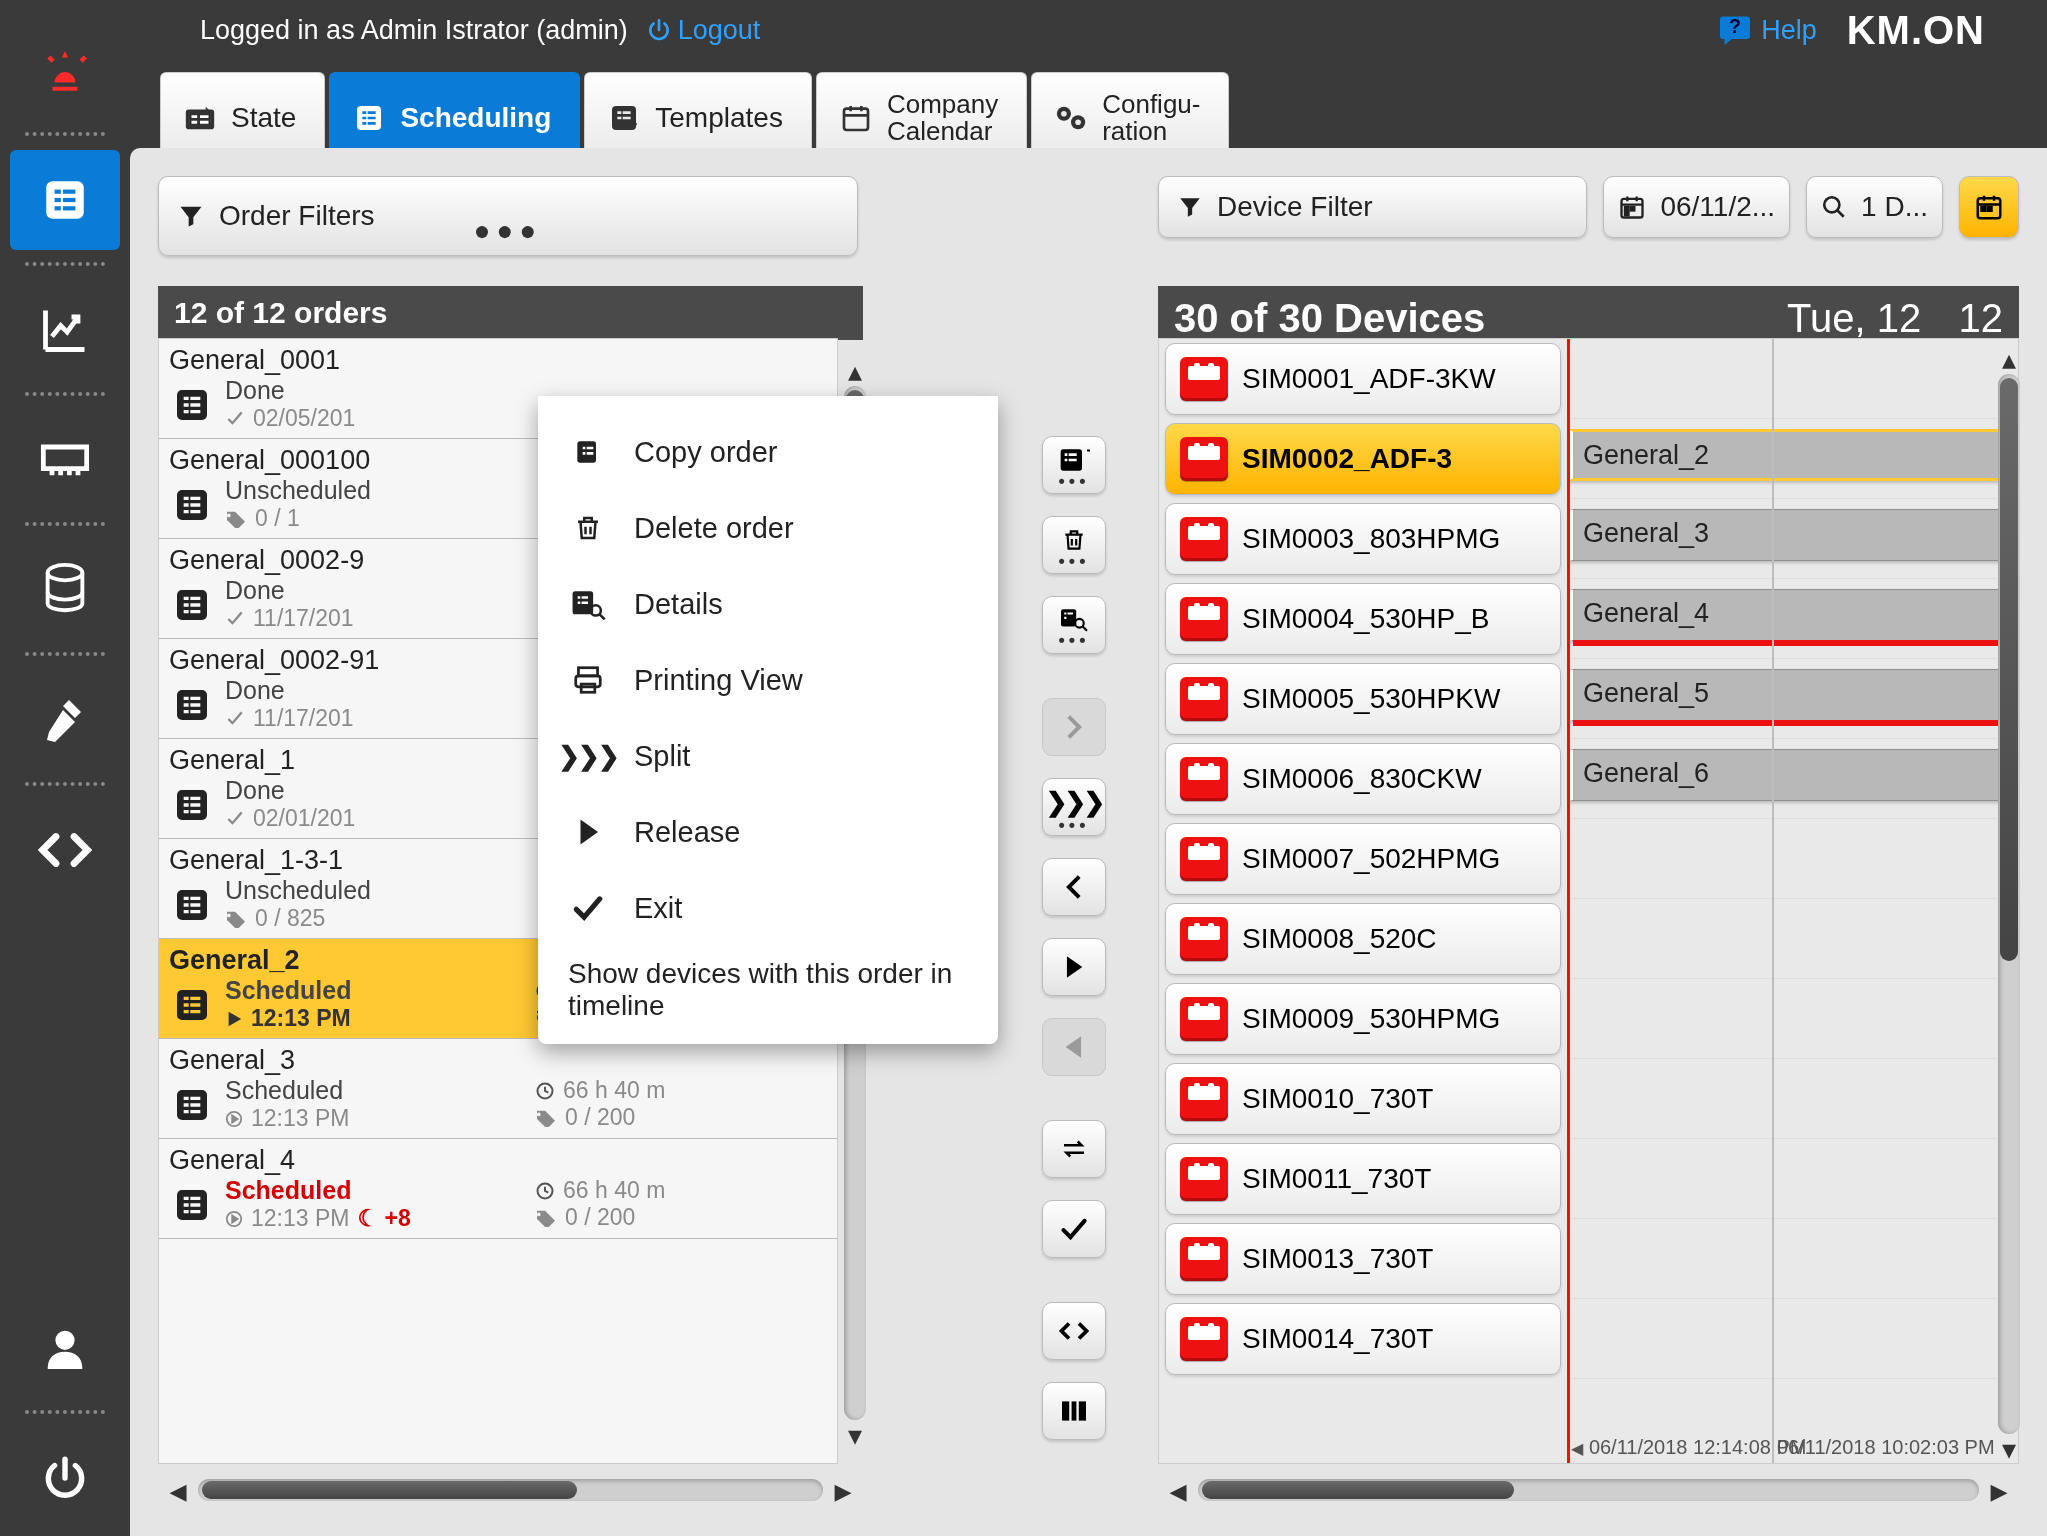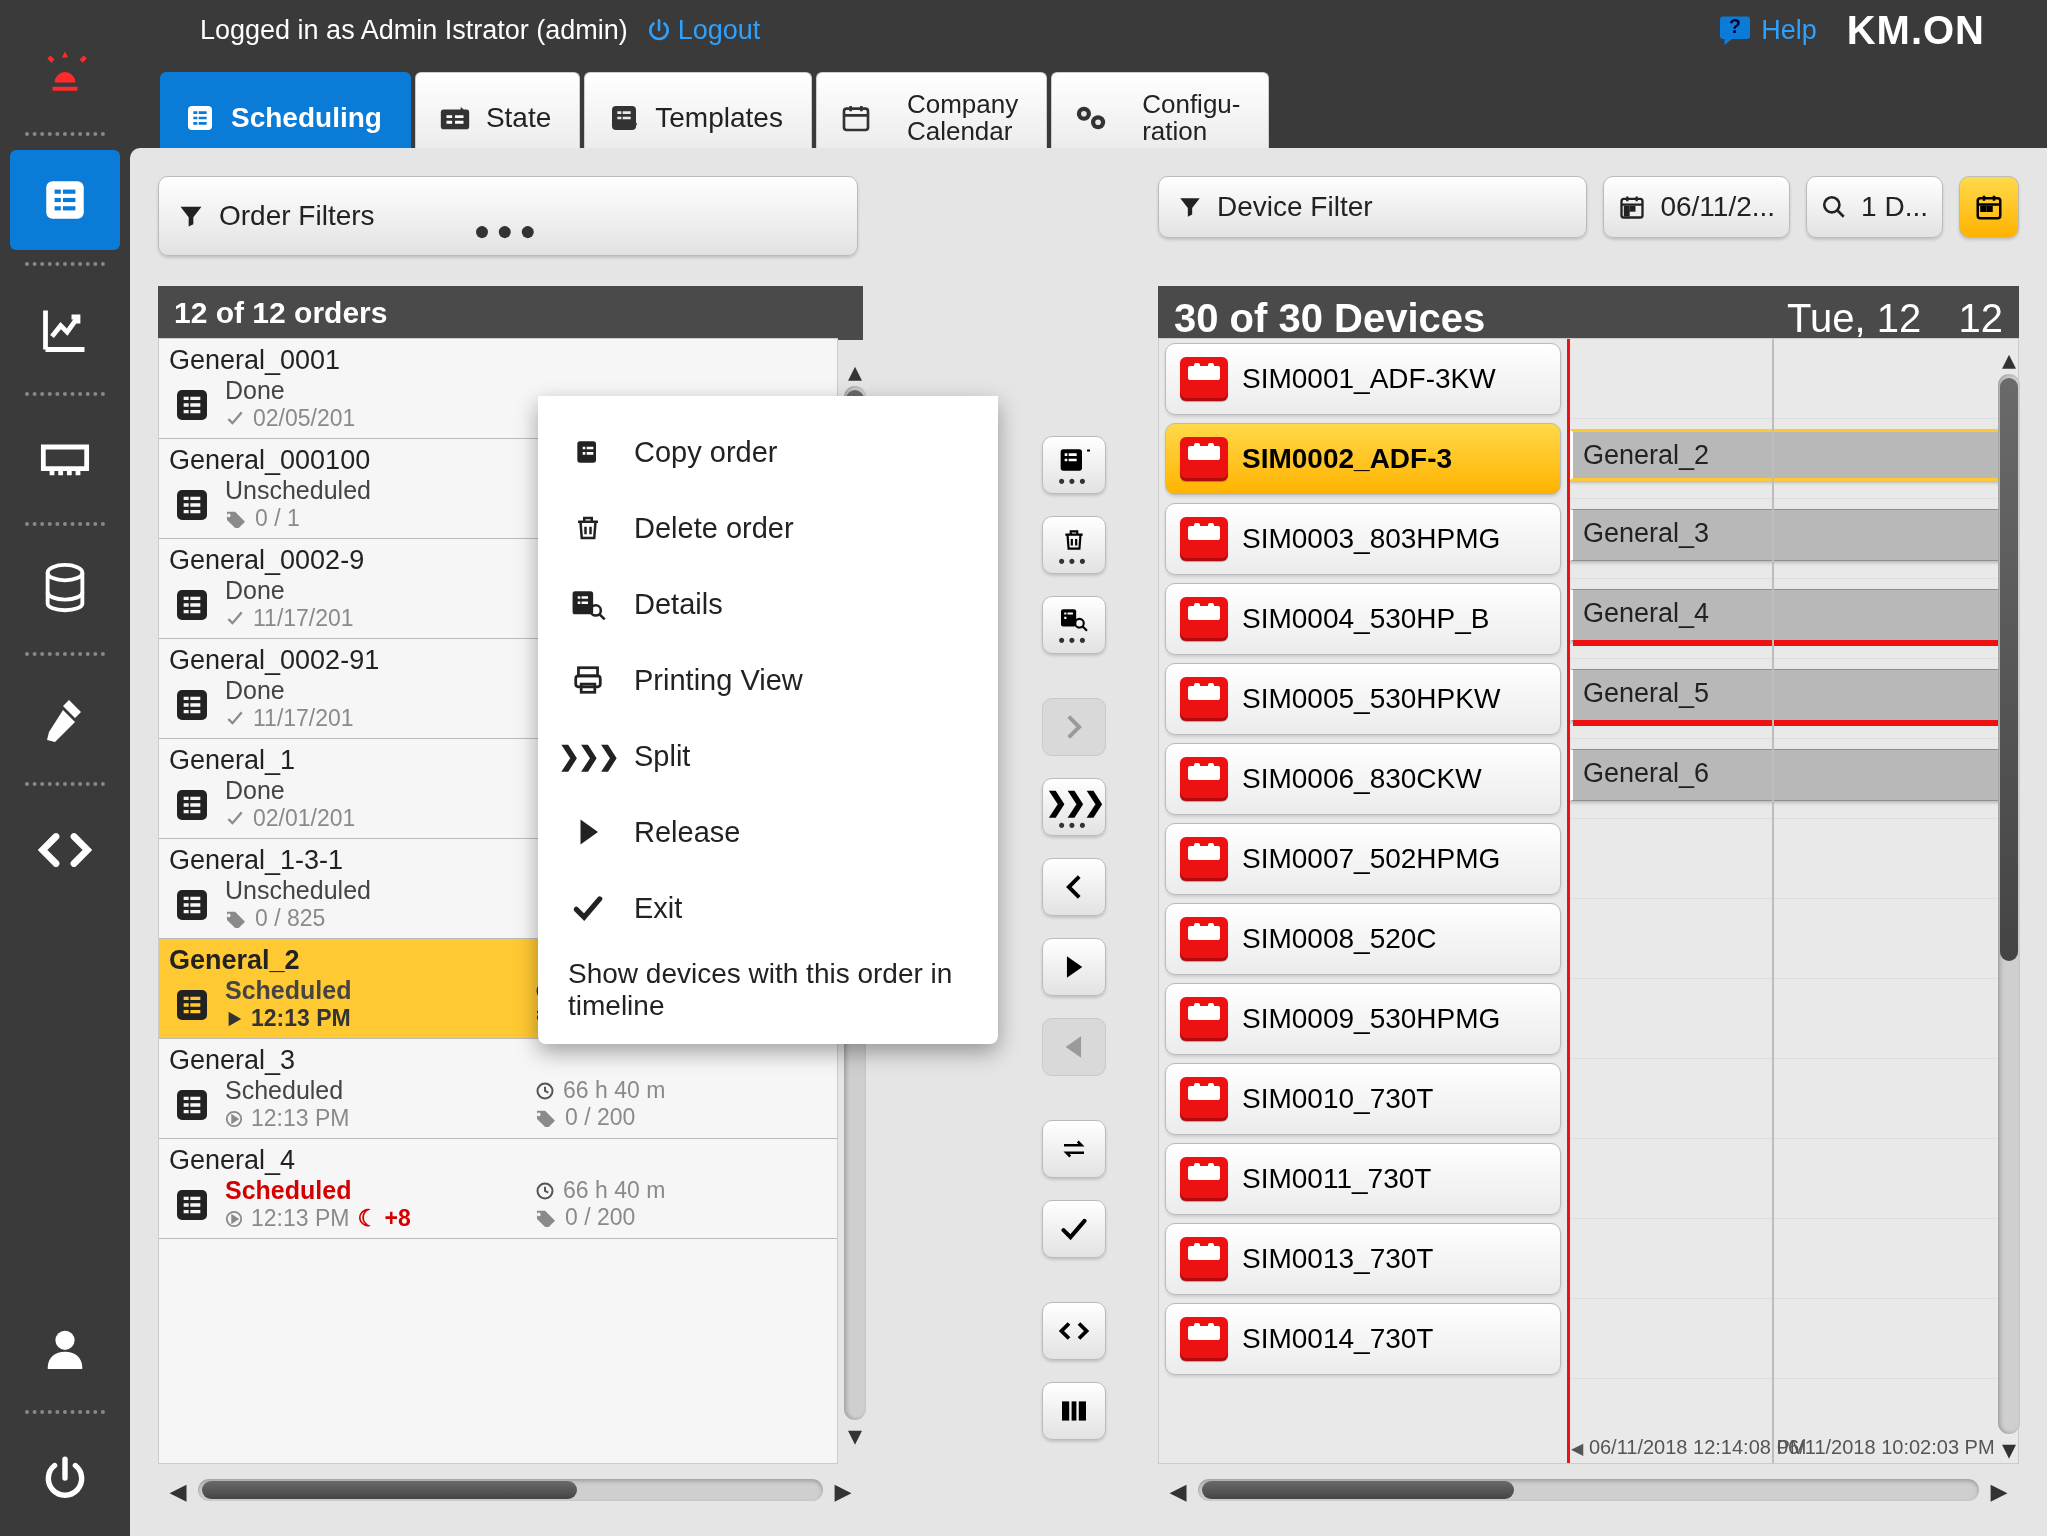--- a/index.html
+++ b/index.html
@@ -19,21 +19,21 @@
 .topbar .spacer { flex: 1; }
 .topbar .help { color: #2ea1ff; display: flex; align-items: center; gap: 8px; font-size: 27px; margin-right: 30px; }
 .topbar .brand { font-size: 40px; font-weight: 700; color: #fff; letter-spacing: 1px; padding-right: 20px; }
 
 
 .tabrow { position: absolute; left: 160px; top: 72px; display: flex; gap: 4px; }
 .tab { background: linear-gradient(#fff,#e9e9e9); border-radius: 6px 6px 0 0; padding: 18px 28px 14px 22px; display: flex; align-items: center; gap: 14px; font-size: 28px; color: #222; border: 1px solid #ccc; border-bottom: none; min-height: 76px; }
 .tab.active { background: #0a7bd6; color: #fff; border-color: #0a7bd6; font-weight:700;}
 .tab .ticon { width: 34px; height: 34px; display: inline-flex; align-items:center; justify-content:center; color:#333; }
 .tab.active .ticon { color:#fff; }
-.tab .tlabel2 { line-height:1.05; font-size:26px;margin-left:20px; }
+.tab .tlabel2 { line-height:1.05; font-size:26px; }
 
 
 .main { position: absolute; left: 130px; top: 148px; right: 0; bottom: 0; background: #e5e5e5; border-radius: 10px 0 0 0; padding: 28px 0 0 28px; }
 
 
 .toolrow { display: flex; gap: 20px; margin-bottom: 16px; }
 .btn3d { background: linear-gradient(#fff,#e2e2e2); border: 1px solid #bbb; border-radius: 10px; padding: 10px 18px; display: flex; align-items: center; gap: 14px; font-size: 28px; color: #222; box-shadow: 0 2px 3px rgba(0,0,0,.15); height: 62px; }
 .btn3d.yellow { background: linear-gradient(#ffd94a,#ffb300); color:#000;}
 .btn3d.small { padding: 10px 14px; }
 .filterbtn1 { width: 700px; position: relative; }
@@ -201,38 +201,38 @@
     <svg width="36" height="36" viewBox="0 0 24 24">
         <path fill="#0a7bd6" d="M4 3h16a2 2 0 0 1 2 2v11a2 2 0 0 1-2 2H10l-5 4v-4H4a2 2 0 0 1-2-2V5a2 2 0 0 1 2-2z"></path>
         <text x="12" y="14" text-anchor="middle" font-size="13" font-weight="bold" fill="#003">?</text>
       </svg>
     <span>Help</span>
   </span>
   <span class="brand">KM.ON</span>
 </div>
 
 <div class="tabrow">
-  <div class="tab active">
-    <span class="ticon">
-        <svg width="32" height="32" viewBox="0 0 24 24" fill="currentColor">
-          <rect x="3" y="3" width="18" height="18" rx="3"></rect>
-          <path fill="#0a7bd6" d="M7 7h3v2H7zM11 7h6v2h-6zM7 11h3v2H7zM11 11h6v2h-6zM7 15h3v2H7zM11 15h6v2h-6z"></path>
-        </svg>
-      </span>
-    <span>Scheduling</span>
-  </div>
   <div class="tab">
     <span class="ticon">
         <svg width="34" height="30" viewBox="0 0 24 20" fill="currentColor">
           <rect x="2" y="4" width="20" height="14" rx="2"></rect>
           <path fill="#fff" d="M6 8h4v2H6zM6 12h4v2H6zM12 8h6v2h-6zM12 12h6v2h-6z"></path>
           <path d="M16 2l4 4h-4z"></path>
         </svg>
       </span>
     <span>State</span>
+  </div>
+  <div class="tab active">
+    <span class="ticon">
+        <svg width="32" height="32" viewBox="0 0 24 24" fill="currentColor">
+          <rect x="3" y="3" width="18" height="18" rx="3"></rect>
+          <path fill="#0a7bd6" d="M7 7h3v2H7zM11 7h6v2h-6zM7 11h3v2H7zM11 11h6v2h-6zM7 15h3v2H7zM11 15h6v2h-6z"></path>
+        </svg>
+      </span>
+    <span>Scheduling</span>
   </div>
   <div class="tab">
     <span class="ticon">
         <svg width="32" height="32" viewBox="0 0 24 24" fill="currentColor">
           <rect x="3" y="3" width="18" height="18" rx="3"></rect>
           <path d="M18 16l2 4 2-4z"></path>
           <path fill="#e9e9e9" d="M7 7h3v2H7zM11 7h6v2h-6zM7 11h3v2H7zM11 11h6v2h-6z"></path>
         </svg>
       </span>
     <span>Templates</span>

